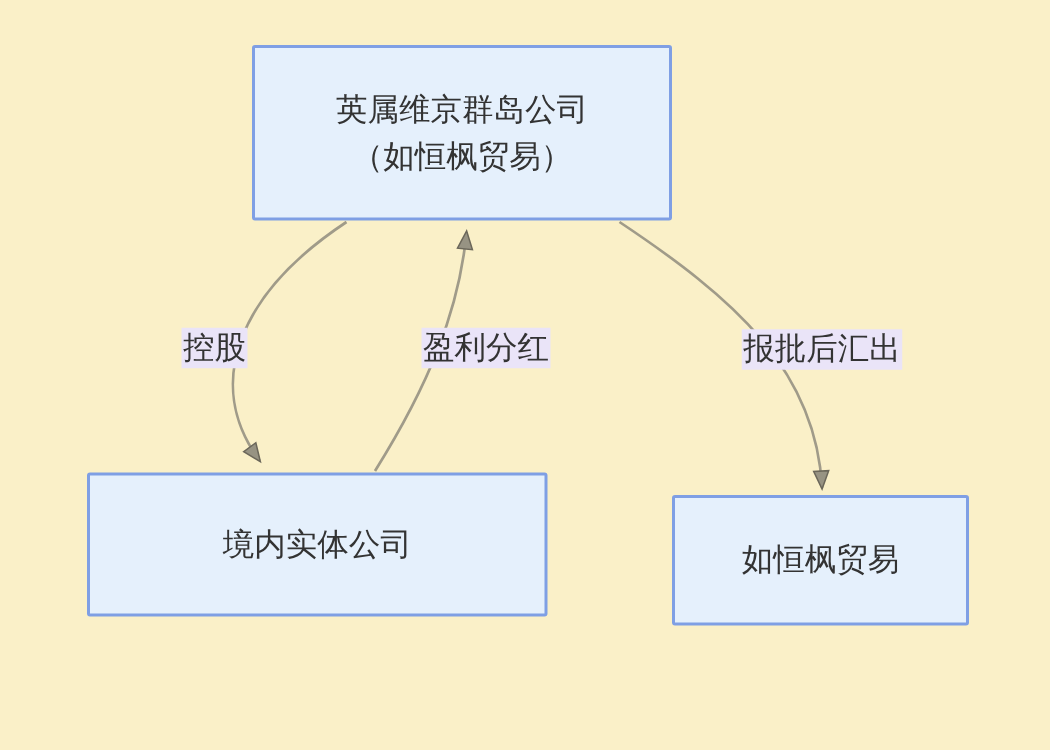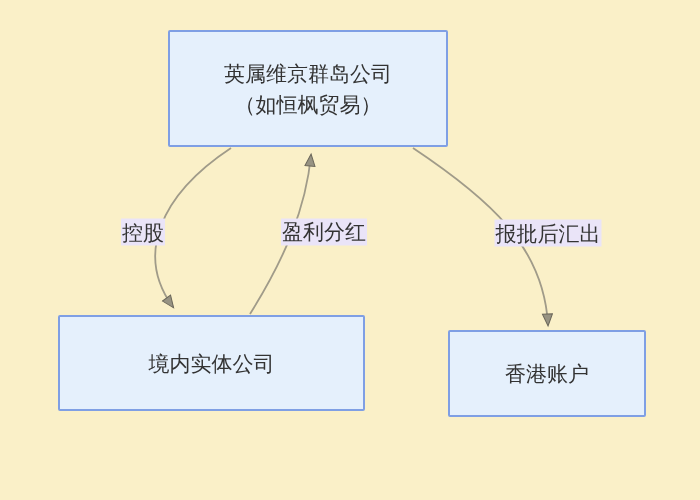--- a/index.html
+++ b/index.html
@@ -78,20 +78,20 @@
   <div class="node node-bvi">
     <div>英属维京群岛公司</div>
     <div>（如恒枫贸易）</div>
   </div>
 
   <div class="node node-domestic">
     <div>境内实体公司</div>
   </div>
 
   <div class="node node-hk">
-    <div>香港账户</div>
+    <div>如恒枫贸易</div>
   </div>
 
   <span class="edge-label edge-label-holding">控股</span>
   <span class="edge-label edge-label-dividend">盈利分红</span>
   <span class="edge-label edge-label-remit">报批后汇出</span>
 
 </div>
 
 </body></html>

